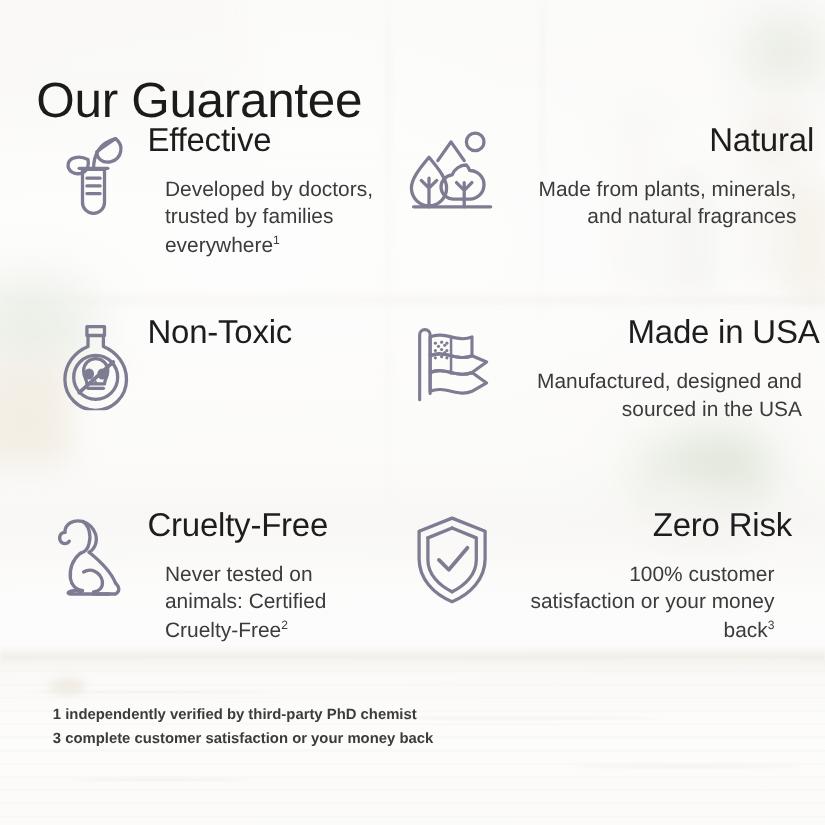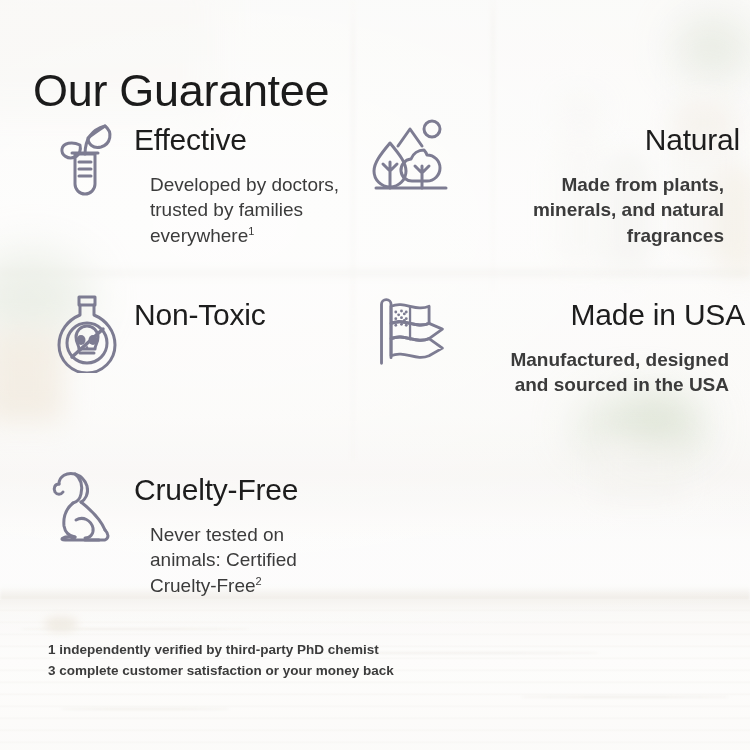--- a/index.html
+++ b/index.html
@@ -146,32 +146,32 @@
   .text-wrap {
     padding-left: 8px;
     padding-top: 0px;
   }
   .feat-title {
     font-size: 30px;
     font-weight: 300;
     color: #1d1d1d;
     line-height: 1.08;
     letter-spacing: -0.2px;
-    margin: 12px 0 5px 0;
+    margin: 0 0 5px 0;
     white-space: nowrap;
   }
   .feat-desc {
     font-size: 19px;
     font-weight: 400;
     color: #3b3b3b;
     line-height: 1.32;
     margin: 16px;
     max-width: 270px;
   }
-  .cell.col2 .feat-desc { max-width: 250px; font-weight: bold; }
+  .cell.col2 .feat-desc { max-width: 250px; }
   .feat-desc sup {
     font-size: 11px;
     vertical-align: super;
     line-height: 0;
   }
 
   .footnotes {
     position: absolute;
     left: 48px;
     top: 640px;
@@ -336,20 +336,35 @@
               <path d="M54 62 C58 66, 58 70, 54 72 h-20"></path>
               <path d="M25 52 C32 48, 40 52, 42 60 C43 66, 39 70, 34 70"></path>
             </svg>
           </div>
           <div class="text-wrap">
             <div class="feat-title">Cruelty-Free</div>
             <p class="feat-desc"><span>Never tested on animals: Certified Cruelty-Free</span><sup>2</sup></p>
           </div>
         </div>
 
+        <div class="cell col2">
+          <div class="icon-wrap">
+            <svg width="70" height="82" viewBox="0 0 70 82" fill="none" stroke="#7d7c92" stroke-width="3" stroke-linecap="round" stroke-linejoin="round">
+              <path d="M35 3 L65 15 V40 C65 58, 52 72, 35 79 C18 72, 5 58, 5 40 V15 Z"></path>
+              <path d="M35 12 L57 21 V41 C57 54, 47 64, 35 70"></path>
+              <path d="M13 21 L35 12"></path>
+              <path d="M13 21 V41 C13 54, 23 64, 35 70"></path>
+              <path d="M23 41 L32 50 L49 30" stroke-width="3.4"></path>
+            </svg>
+          </div>
+          <div class="text-wrap">
+            <div class="feat-title">Zero Risk</div>
+            <p class="feat-desc" style="max-width:230px;"><span>100% customer satisfaction or your money back</span><sup>3</sup></p>
+          </div>
+        </div>
       </div>
     </div>
 
     <div class="footnotes">
       <div>1 independently verified by third-party PhD chemist</div>
       <div>3 complete customer satisfaction or your money back</div>
     </div>
 
   </div>
 </div>

